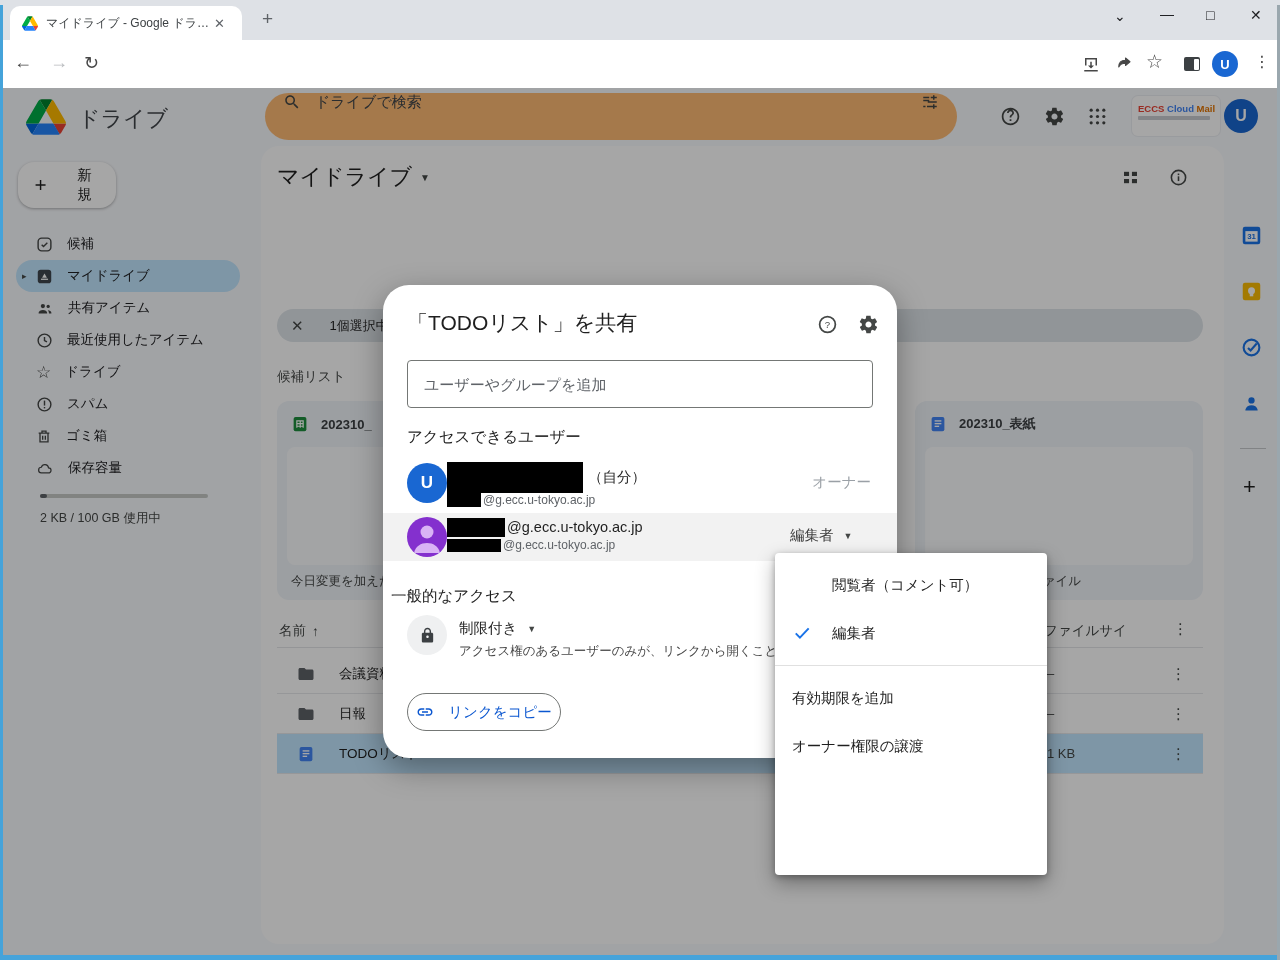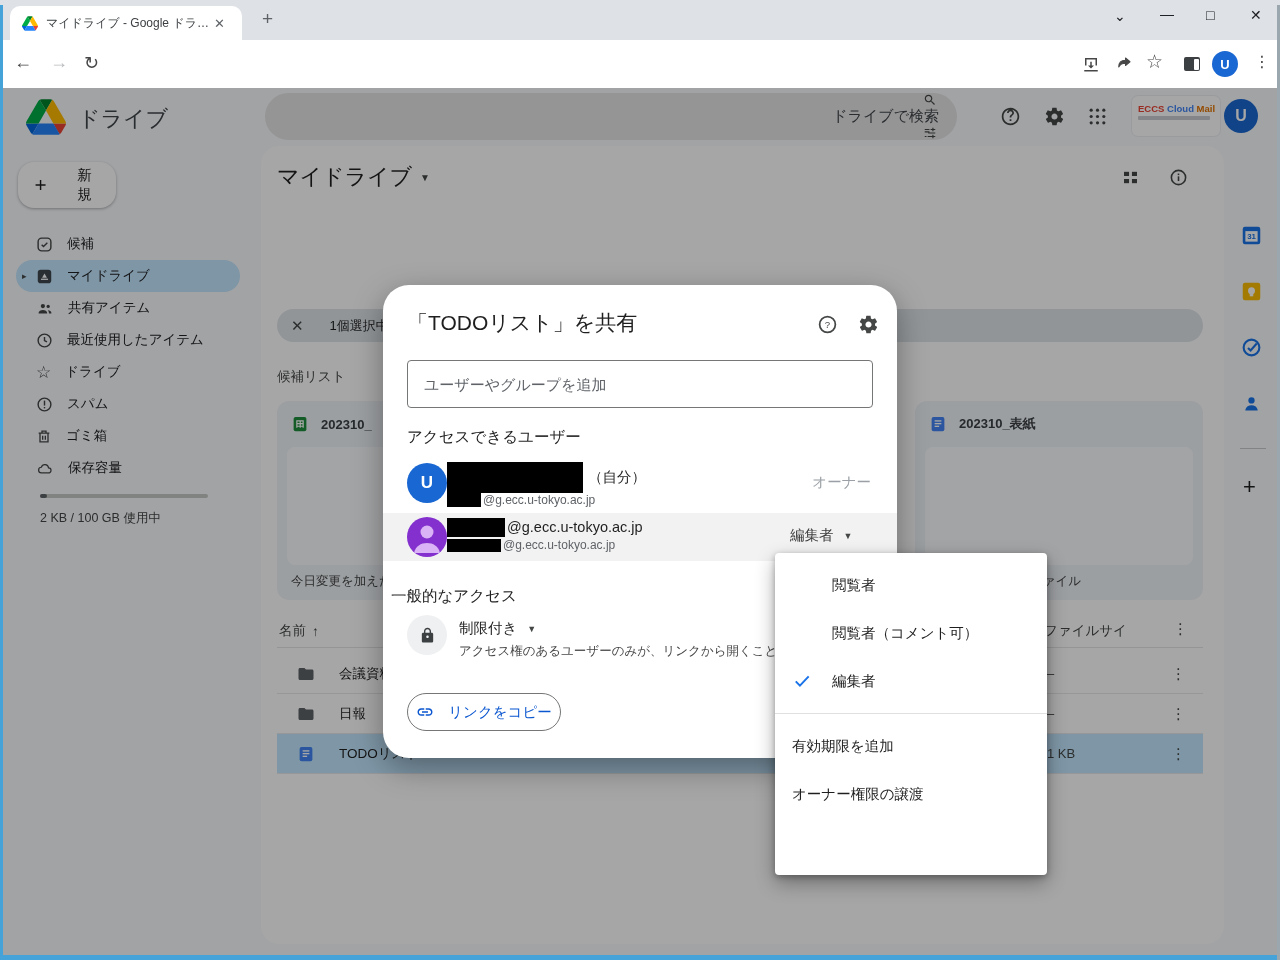--- a/index.html
+++ b/index.html
@@ -17,21 +17,21 @@
   .toolbar{left:0;top:40px;width:1280px;height:48px;background:#ffffff;}
   .navbtn{font-size:18px;color:#474747;}
   .urlpill{left:112px;top:48px;width:960px;height:32px;background:#f1f3f4;border-radius:16px;display:flex;align-items:center;padding:0 14px;}
   .url{font-size:13.5px;color:#202124;margin-left:10px;}
   .avatar{border-radius:50%;background:#1967d2;color:#fff;display:flex;align-items:center;justify-content:center;font-weight:bold;}
   .sidepanel-ic{width:16px;height:14px;background:#3c4043;border-radius:2px;position:relative;}
   .sidepanel-ic:after{content:"";position:absolute;right:1.5px;top:1.5px;bottom:1.5px;width:5px;background:#fff;border-radius:1px;}
   
   .page{left:0;top:88px;width:1280px;height:868px;background:#f8fafd;}
   .applogo-text{font-size:22px;color:#41464b;}
-  .searchbar{left:265px;top:5px;width:692px;height:47px;border-radius:24px;background:#e5e5e5;display:flex;align-items:flex-end;padding:0 18px;flex-direction:column;}
+  .searchbar{left:265px;top:5px;width:692px;height:47px;border-radius:24px;background:#fdba74;display:flex;align-items:flex-start;padding:0 18px;}
   .search-ph{font-size:15px;color:#41464b;margin-left:14px;flex:1;}
   .eccs{left:1132px;top:8px;width:88px;height:40px;background:#fff;border-radius:6px;box-shadow:0 0 0 1px #eceff3;padding:7px 6px 0 6px;}
   .eccs-line{font-size:9.5px;font-weight:bold;letter-spacing:0;white-space:nowrap;}
   .eccs-sub{margin-top:2px;height:4px;background:#c9cdd1;border-radius:1px;width:72px;}
   
   .newbtn{left:18px;top:74px;width:98px;height:46px;background:#fff;border-radius:16px;box-shadow:0 1px 3px rgba(0,0,0,.3);display:flex;align-items:center;padding:0 14px;}
   .navitem{left:16px;width:224px;height:32px;border-radius:16px;display:flex;align-items:center;padding:0 0 0 20px;color:#1f1f1f;}
   .navitem .lbl{font-size:13.5px;margin-left:14px;color:#202124;}
   .navitem.sel{background:#c2e7ff;}
   .caret{position:absolute;left:6px;font-size:9px;color:#444746;}
@@ -462,23 +462,20 @@
     <div class="ab copybtn">
       <svg width="18" height="18" viewBox="0 0 24 24" style="color:#0b57d0">
           <use href="#ic-link"></use>
         </svg>
       <span>リンクをコピー</span>
     </div>
   </div>
 
   <div class="ab menu">
     <div class="mi role">
-        <span>閲覧者</span>
-      </div>
-    <div class="mi role">
         <span>閲覧者（コメント可）</span>
       </div>
     <div class="mi role">
       <svg class="chk" width="20" height="20" viewBox="0 0 24 24">
           <path d="M4.5 12.5l5 5L20 6.5" stroke="#1a73e8" stroke-width="2.4" fill="none"></path>
         </svg>
       <span>編集者</span>
     </div>
     <div class="mdiv"></div>
     <div class="mi action">

